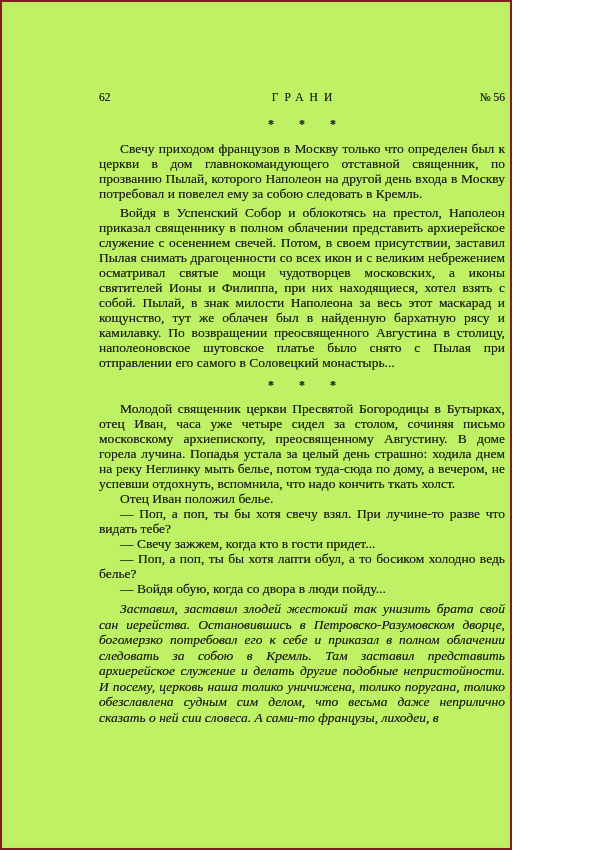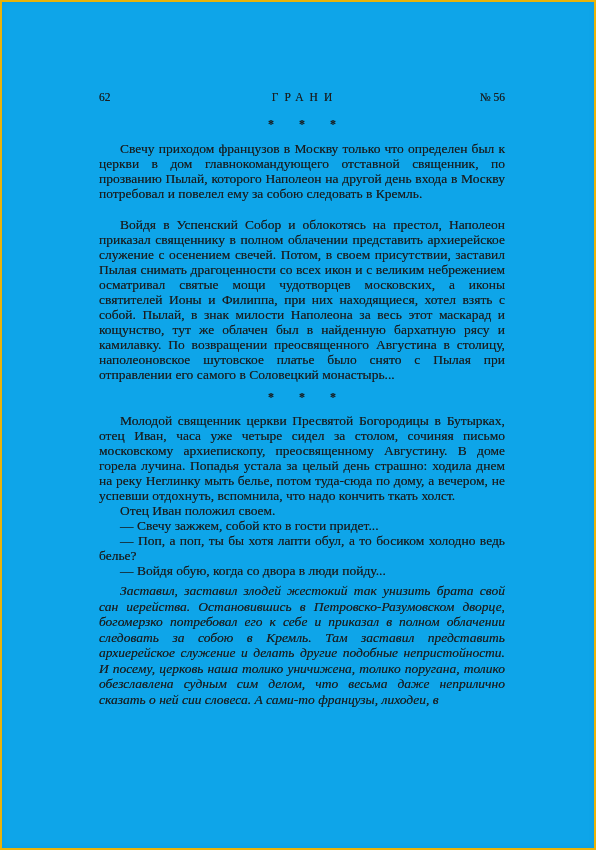--- a/index.html
+++ b/index.html
@@ -2,25 +2,25 @@
 <html lang="ru"><head>
 <meta charset="utf-8">
 <style>
   html, body {
     margin: 0;
     padding: 0;
     background: #ffffff;
   }
   .page {
     position: relative;
-    width: 596px;
+    width: 512px;
     height: 850px;
     box-sizing: border-box;
-    background: #0ea5e9;
-    border: 2px solid #eab308;
+    background: #bef264;
+    border: 2px solid #7f1d1d;
     box-shadow: inset 0 0 6px rgba(0,0,0,0.05);
     overflow: hidden;
     font-family: "Liberation Serif", "DejaVu Serif", serif;
     color: #1d1d1d;
   }
   .content {
     position: absolute;
     left: 97px;
     top: 0;
     width: 406px;
@@ -53,21 +53,21 @@
     height: 15px;
   }
   .sep-1 { margin-top: 14px; }
   .sep-2 { margin-top: 8px; }
   p {
     margin: 0;
     text-indent: 21px;
     hyphens: auto;
   }
   .para-1 { margin-top: 9px; }
-  .para-2 { margin-top: 16px; }
+  .para-2 { margin-top: 4px; }
   .para-3 { margin-top: 8px; }
   .letter-salutation {
     margin-top: 4px;
     font-style: italic;
     text-align: justify;
     text-align-last: justify;
   }
   .letter-paragraph {
     margin-top: 5px;
     font-style: italic;
@@ -90,22 +90,23 @@
 
     <p class="para-1">Свечу приходом французов в Москву только что определен был к церкви в дом главнокомандующего отставной священник, по прозванию Пылай, которого Наполеон на другой день входа в Москву потребовал и повелел ему за собою следовать в Кремль.</p>
 
     <p class="para-2">Войдя в Успенский Собор и облокотясь на престол, Наполеон приказал священнику в полном облачении представить архиерейское служение с осенением свечей. Потом, в своем присутствии, заставил Пылая снимать драгоценности со всех икон и с великим небрежением осматривал святые мощи чудотворцев московских, а иконы святителей Ионы и Филиппа, при них находящиеся, хотел взять с собой. Пылай, в знак милости Наполеона за весь этот маскарад и кощунство, тут же облачен был в найденную бархатную рясу и камилавку. По возвращении преосвященного Августина в столицу, наполеоновское шутовское платье было снято с Пылая при отправлении его самого в Соловецкий монастырь...</p>
 
     <div class="separator sep-2">* * *</div>
 
     <p class="para-3">Молодой священник церкви Пресвятой Богородицы в Бутырках, отец Иван, часа уже четыре сидел за столом, сочиняя письмо московскому архиепископу, преосвященному Августину. В доме горела лучина. Попадья устала за целый день страшно: ходила днем на реку Неглинку мыть белье, потом туда-сюда по дому, а вечером, не успевши отдохнуть, вспомнила, что надо кончить ткать холст.</p>
 
 
-    <p>Отец Иван положил своем.</p>
+    <p>Отец Иван положил белье.</p>
 
-    <p>— Свечу зажжем, собой кто в гости придет...</p>
+    <p>— Поп, а поп, ты бы хотя свечу взял. При лучине-то разве что видать тебе?</p>
+    <p>— Свечу зажжем, когда кто в гости придет...</p>
     <p>— Поп, а поп, ты бы хотя лапти обул, а то босиком холодно ведь белье?</p>
     <p>— Войдя обую, когда со двора в люди пойду...</p>
 
     <p class="letter-paragraph">Заставил, заставил злодей жестокий так унизить брата свой сан иерейства. Остановившись в Петровско-Разумовском дворце, богомерзко потребовал его к себе и приказал в полном облачении следовать за собою в Кремль. Там заставил представить архиерейское служение и делать другие подобные непристойности. И посему, церковь наша толико уничижена, толико поругана, толико обезславлена судным сим делом, что весьма даже неприлично сказать о ней сии словеса. А сами-то французы, лиходеи, в</p>
 
   </div>
 </div>
 
 </body></html>

